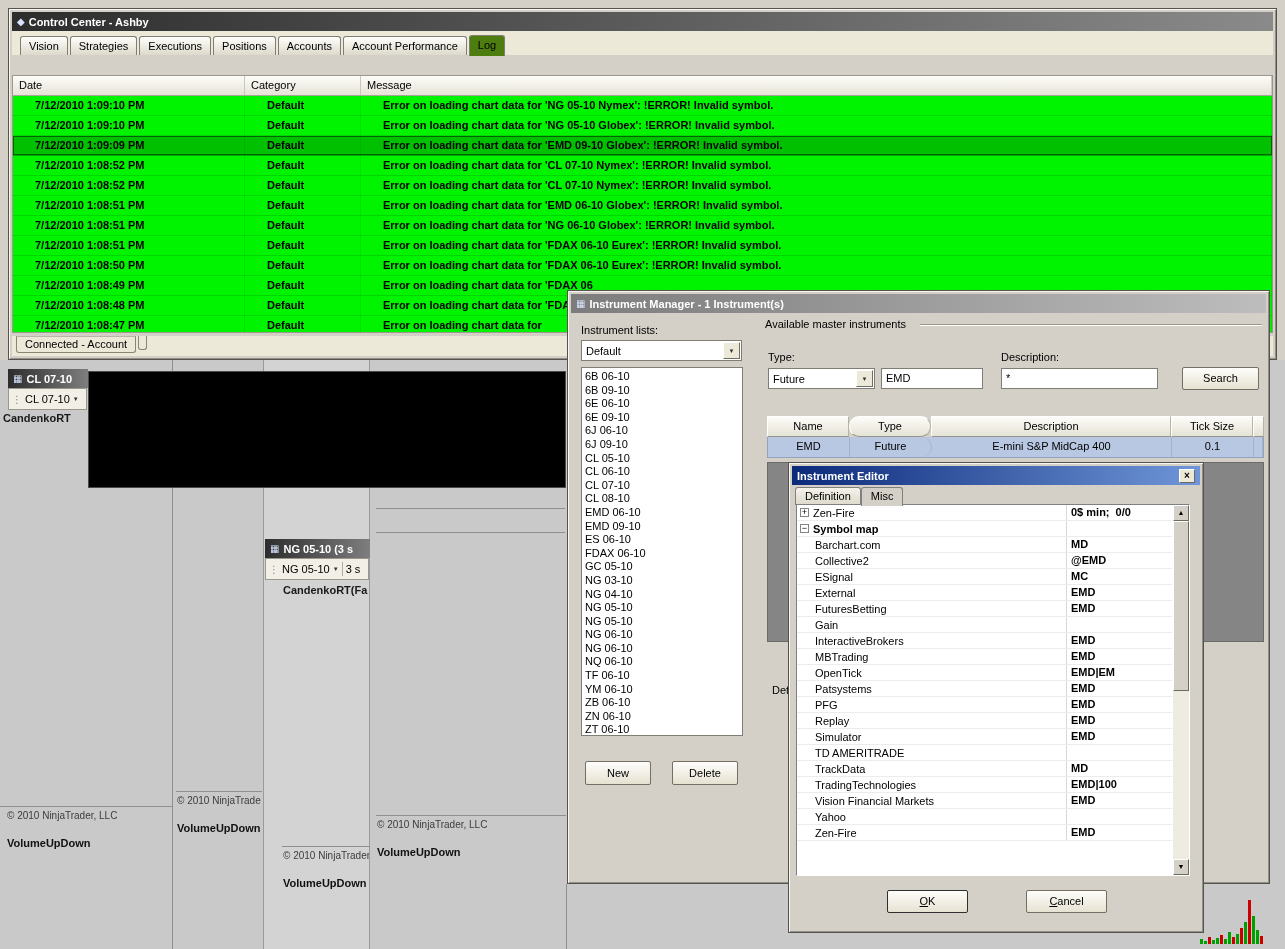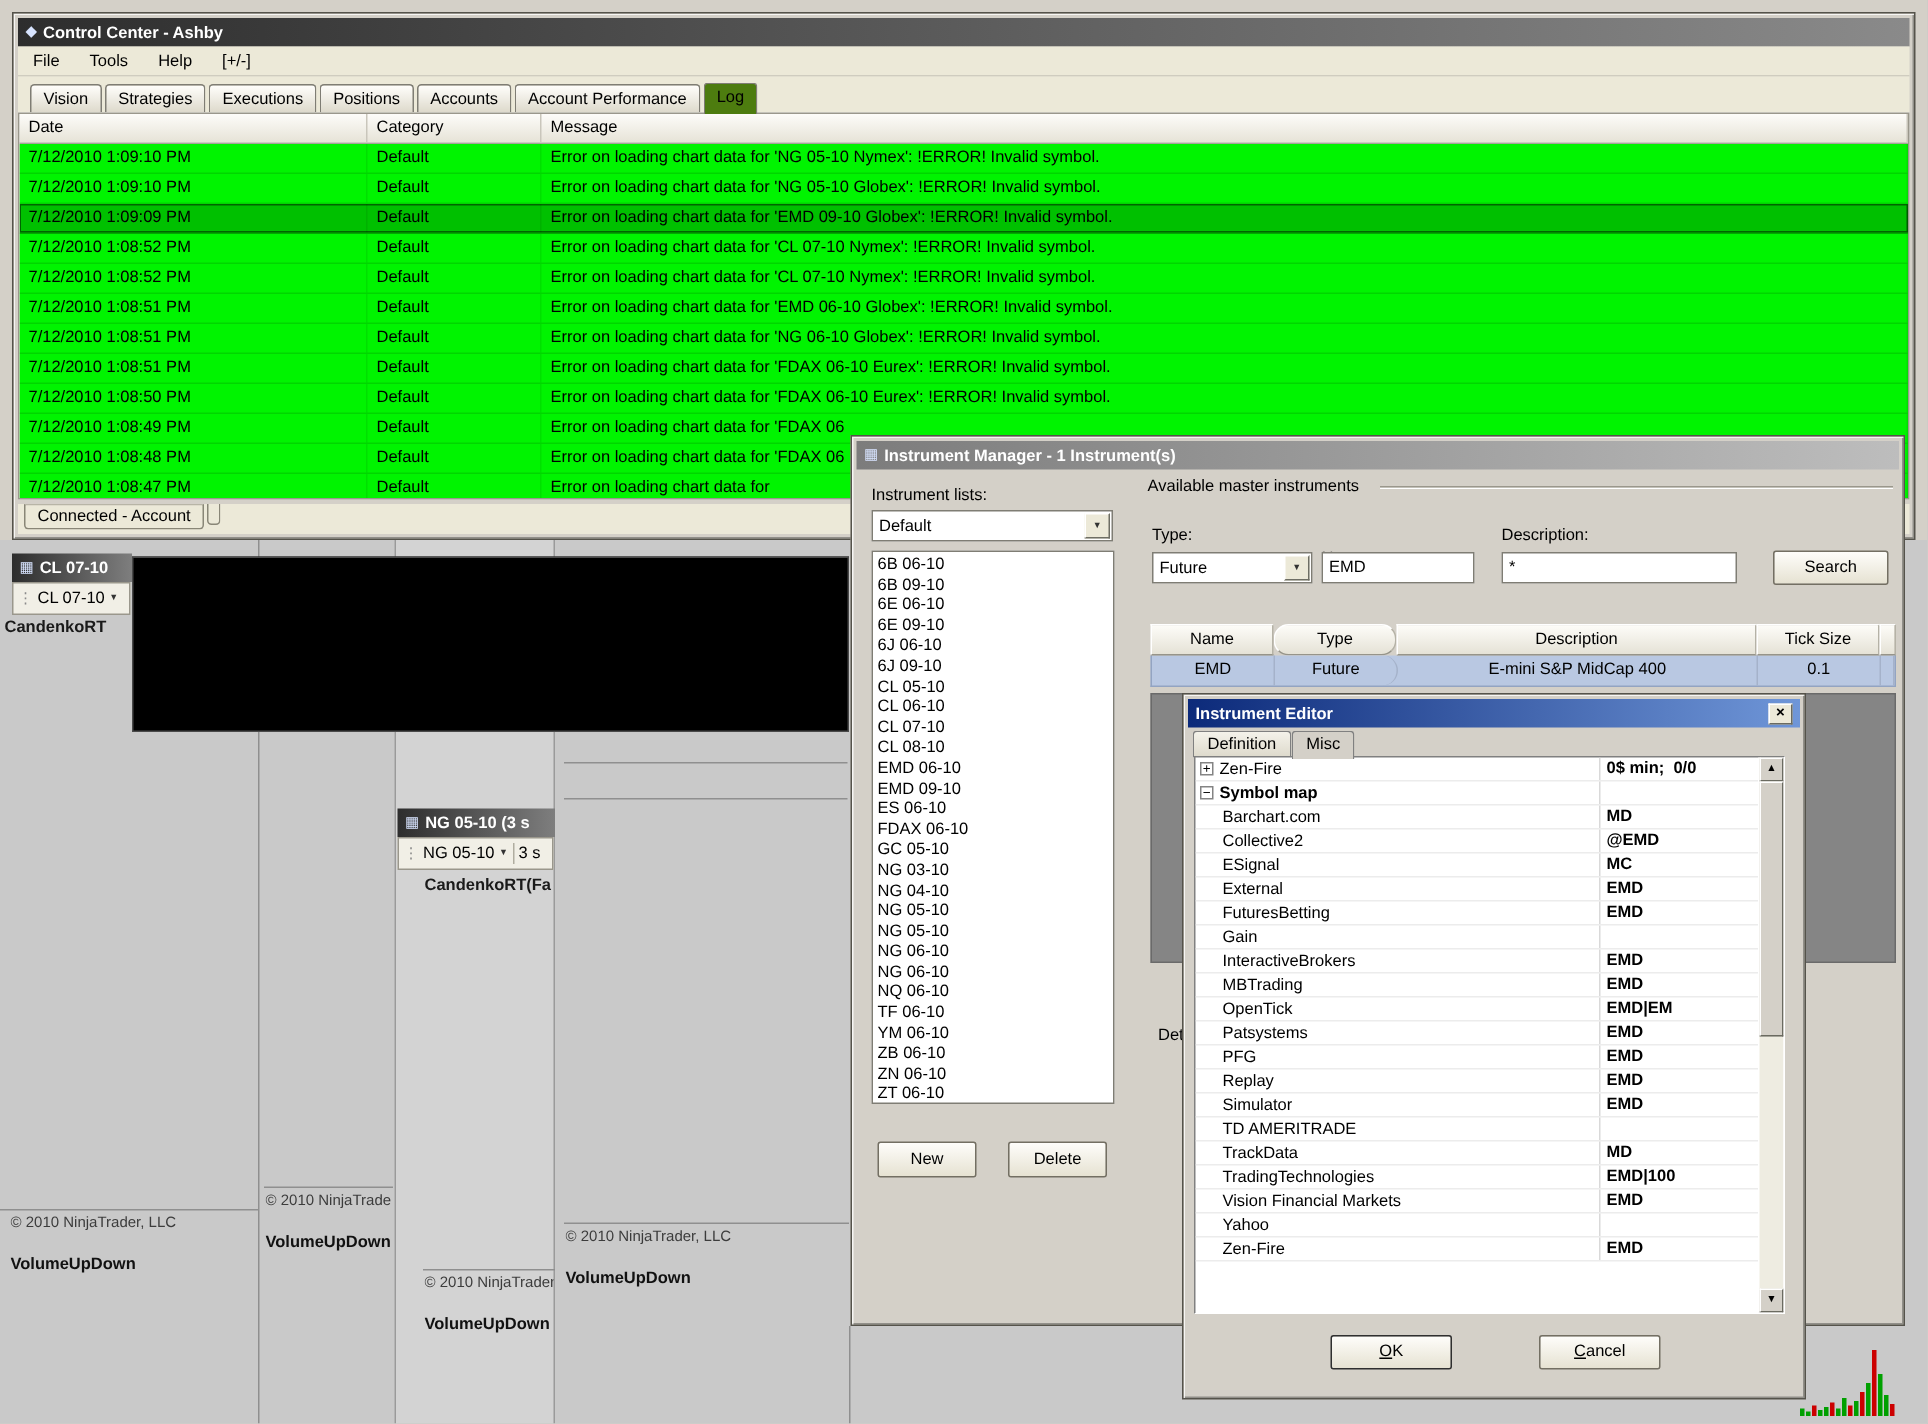--- a/index.html
+++ b/index.html
@@ -37,22 +37,22 @@
             border-radius:3px 3px 0 0; background:linear-gradient(#fffefb,#ddd9cb); position:relative; }
   .cc-tab.active { background:#4d7c0f; padding-bottom:5px; margin-bottom:-1px; z-index:2; }
   .log-wrap { position:absolute; left:3px; right:3px; top:66px; bottom:26px; background:#fff;
               border:1px solid #9a978c; overflow:hidden; }
   .log-header { display:flex; height:20px; background:linear-gradient(#fdfcf9,#e6e3d7);
                 border-bottom:1px solid #a7a49a; }
   .hcell { line-height:19px; padding-left:6px; border-right:1px solid #c9c6bb;
            white-space:nowrap; overflow:hidden; }
   .col-date { width:232px; flex:none; } .col-cat { width:116px; flex:none; } .col-msg { flex:1; }
   .log-row { display:flex; height:20px; border-bottom:1px solid rgba(0,0,0,.12); }
-  .log-row .cell { line-height:19px; padding-left:6px; white-space:nowrap; overflow:hidden;
-                   border-right:1px solid rgba(0,0,0,.08); }
+  .log-row .cell { line-height:19px; padding-left:22px; white-space:nowrap; overflow:hidden;
+                   border-right:1px solid rgba(0,0,0,.08);font-weight:bold; }
   .log-row.selected { box-shadow: inset 0 0 0 1px #006400; }
   .statusbar { position:absolute; left:3px; right:3px; bottom:3px; height:20px;
                background:#ece9d8; display:flex; align-items:flex-start; padding-left:4px; }
   .status-tab { border:1px solid #898677; border-top-color:#b8b5a6; background:#ece9d8;
                 padding:1px 8px 2px; border-radius:0 0 3px 3px; }
   .status-stub { width:9px; height:14px; border:1px solid #898677; border-top:none;
                  border-radius:0 0 3px 3px; margin-left:2px; }
 
   
   #charts { position:absolute; left:0; top:360px; right:0; bottom:0; background:#c9c9c9; z-index:1; }
@@ -204,26 +204,20 @@
       <span class="bar" style="height: 14px; background: rgb(0, 160, 0);"></span>
       <span class="bar" style="height: 8px; background: rgb(204, 0, 0);"></span>
     </div>
 </div>
 
 <div id="cc" class="win">
   <div class="tbar dark">
     <span class="ticon">◆</span>
     <span>Control Center - Ashby</span>
   </div>
-  <div class="menubar">
-      <div class="menu-item">File</div>
-      <div class="menu-item">Tools</div>
-      <div class="menu-item">Help</div>
-      <div class="menu-item">[+/-]</div>
-    </div>
   <div class="tabstrip">
       <div class="cc-tab">Vision</div>
       <div class="cc-tab">Strategies</div>
       <div class="cc-tab">Executions</div>
       <div class="cc-tab">Positions</div>
       <div class="cc-tab">Accounts</div>
       <div class="cc-tab">Account Performance</div>
       <div class="cc-tab active">Log</div>
     </div>
   <div class="log-wrap">

